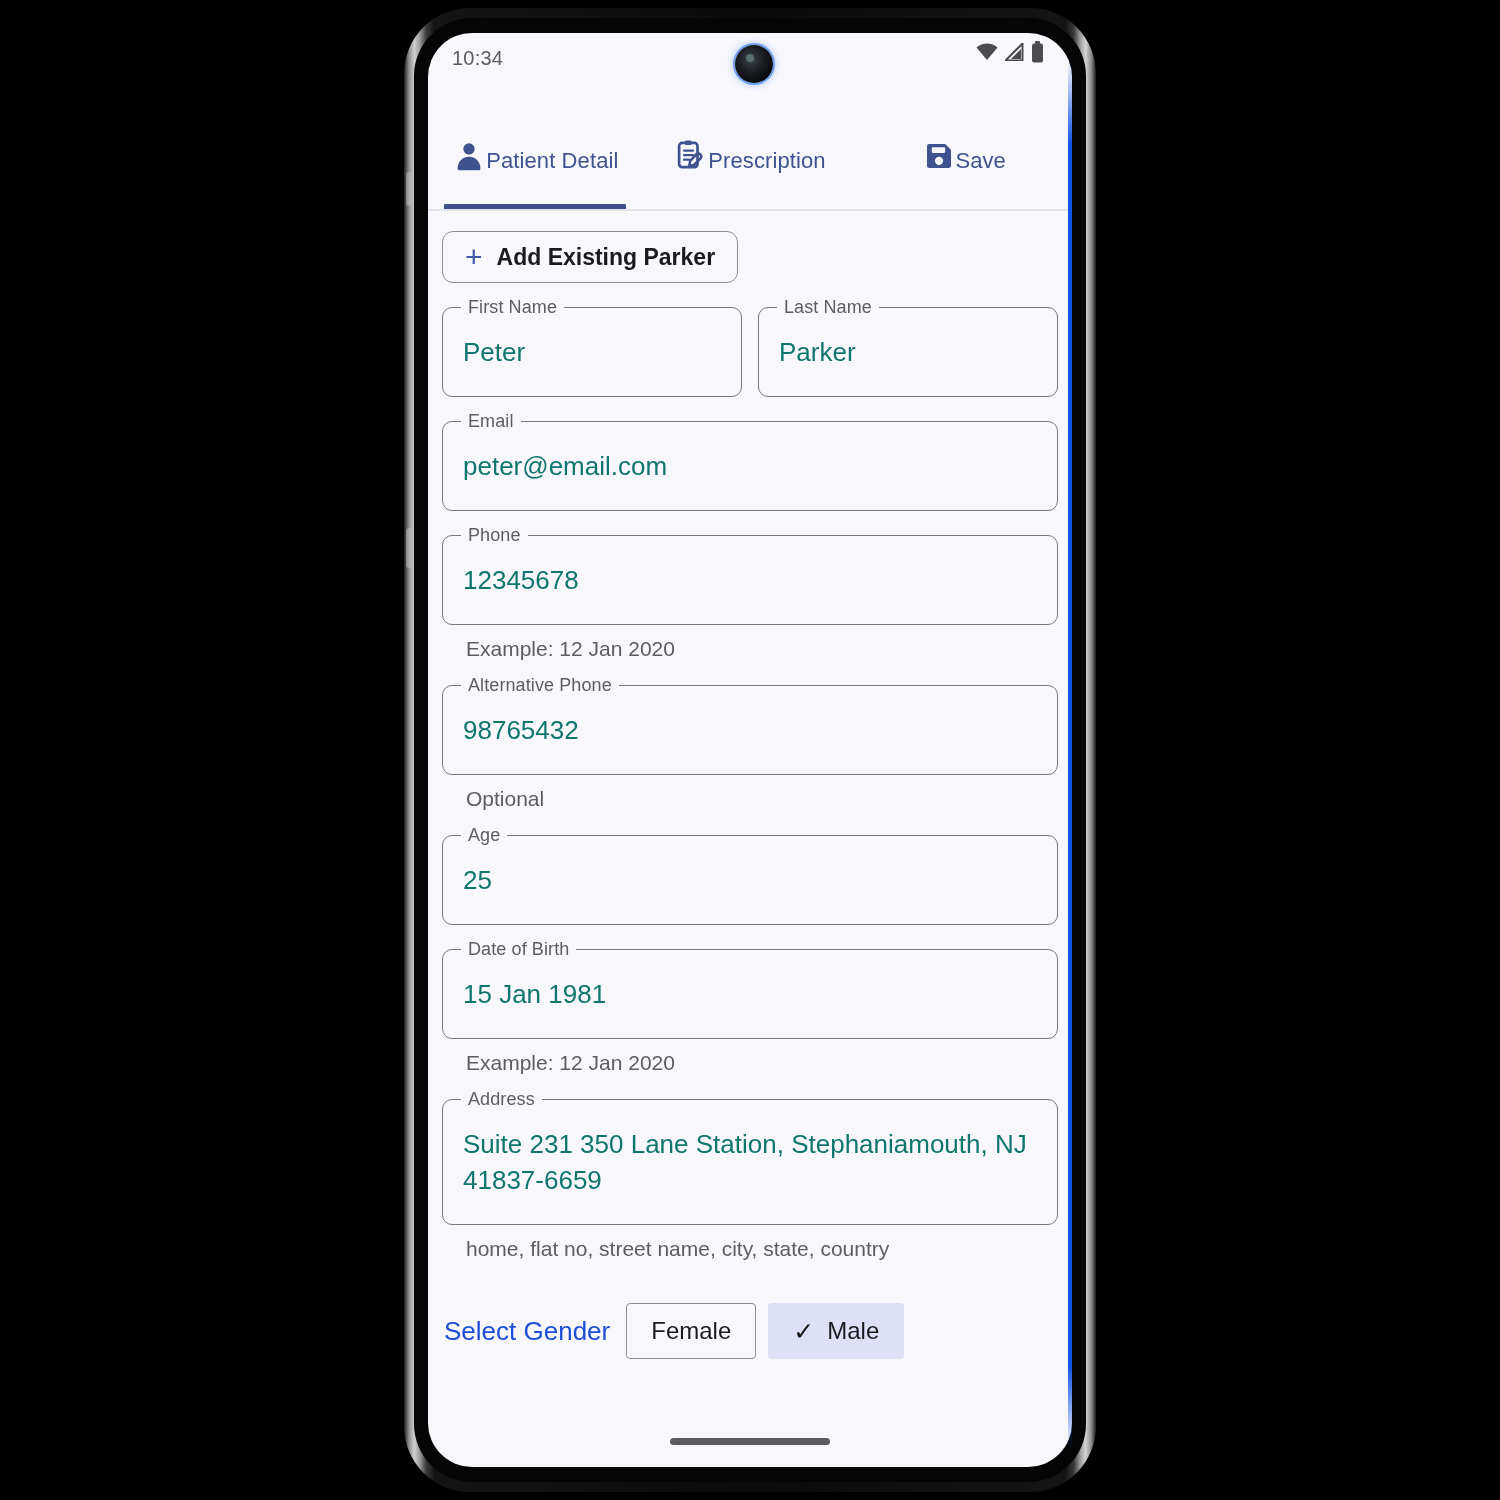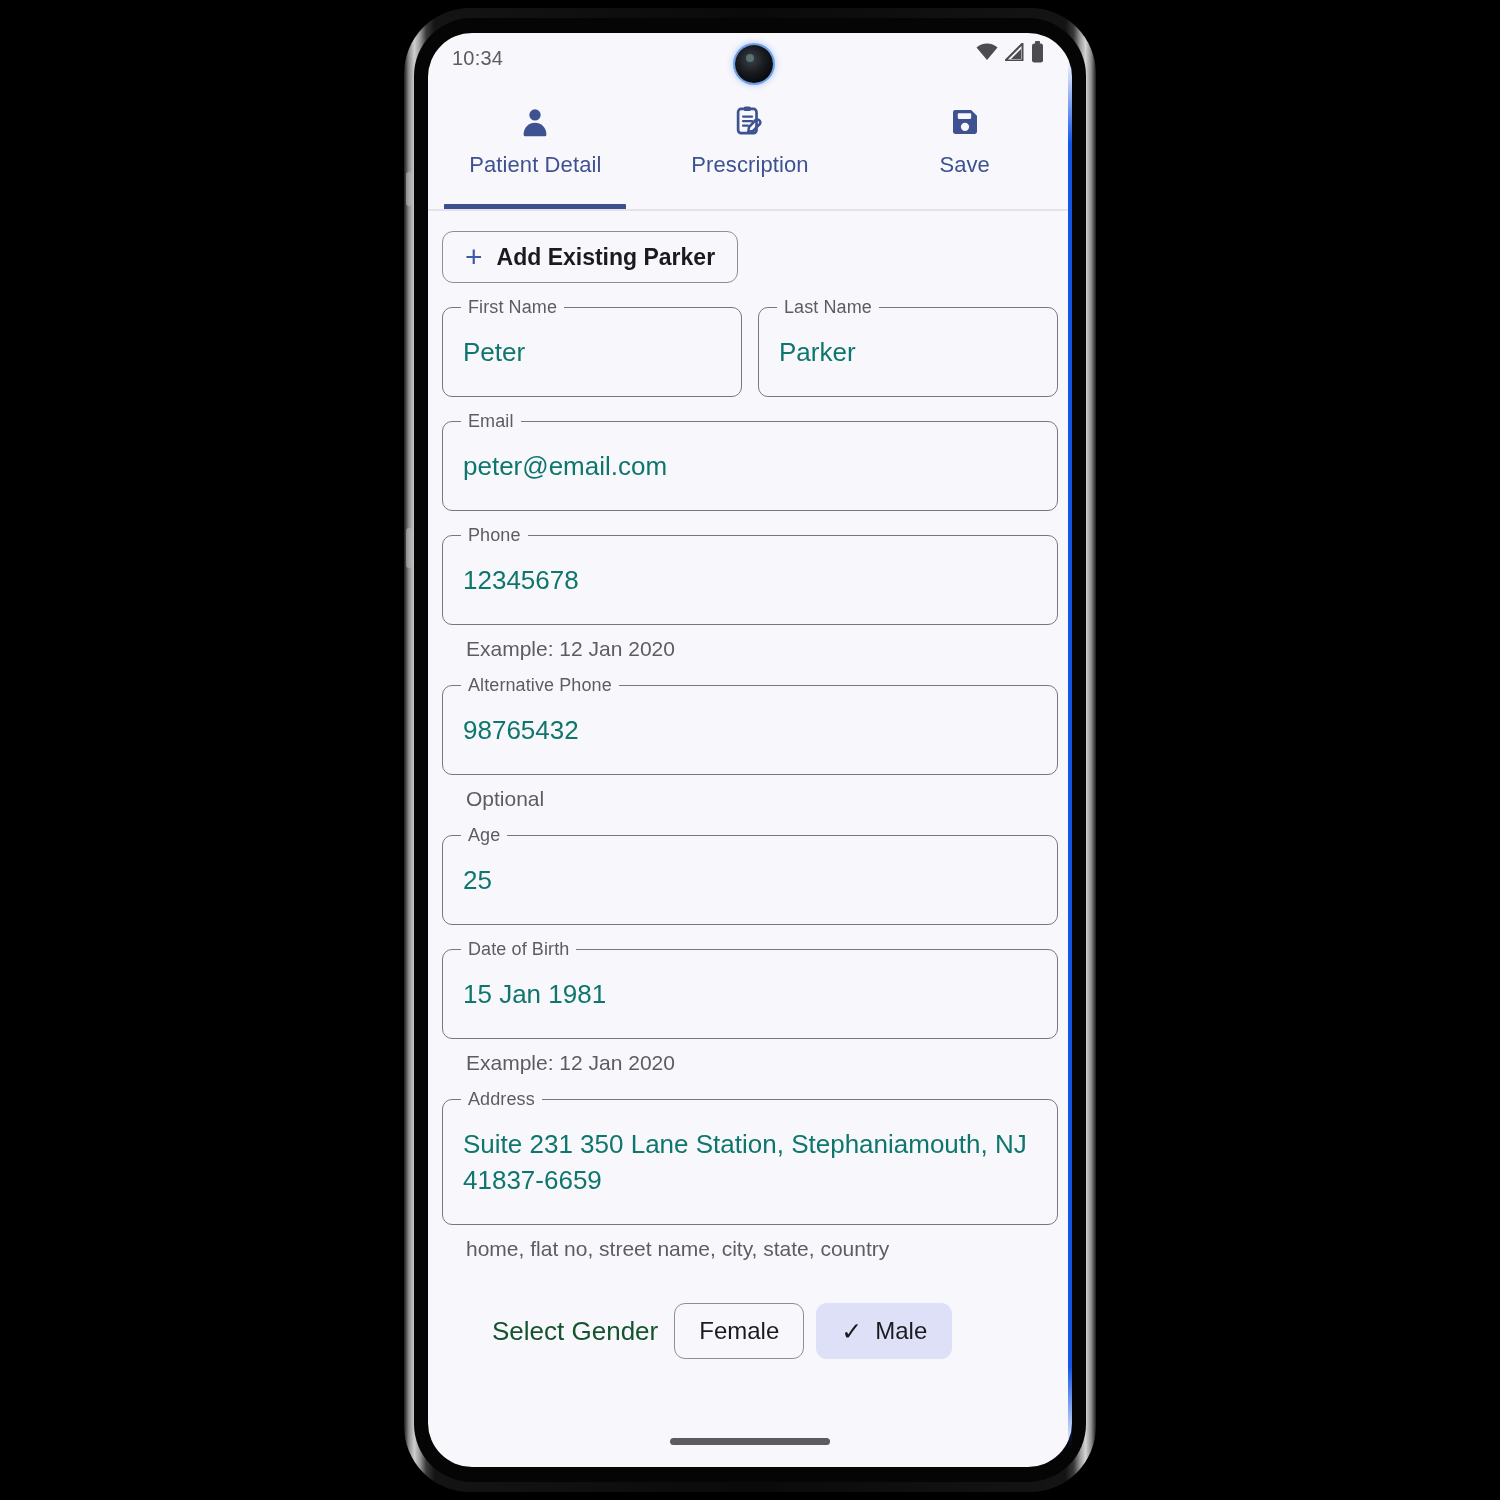--- a/index.html
+++ b/index.html
@@ -85,22 +85,22 @@
   }
 
   
   #tab-bar {
     position: absolute; left: 0; top: 52px;
     width: 644px; height: 126px;
     display: flex;
   }
   .tab {
     flex: 1;
-    display: flex; flex-direction: column;
-    align-items: center; justify-content: flex-start;
+    display: flex; flex-direction: row;
+    align-items: center; justify-content: center;
     padding-top: 16px;
     position: relative;
   }
   .tab-icon { height: 42px; display: flex; align-items: center; justify-content: center; }
   .tab-label {
     margin-top: 9px;
     font-size: 22px;
     color: #3f5290;
     letter-spacing: .1px;
   }
@@ -180,28 +180,27 @@
   .full { width: 100%; }
 
   
   #gender-row {
     display: flex; align-items: center;
     gap: 12px;
     margin-top: 42px;
     padding-left: 2px;
   }
   #gender-label {
-    font-size: 26px; color: #14532d;
+    font-size: 26px; color: #1d4ed8;
     margin-right: 4px;
-    margin-left: 48px;
   }
   .chip {
     display: inline-flex; align-items: center; gap: 13px;
     height: 56px; padding: 16px 24px;
-    border-radius: 11px;
+    border-radius: 4px;
     font-size: 24px;
     color: #1b1b1f;
     cursor: pointer;
     background: transparent;
     border: 1.6px solid #8e8e96;
   }
   .chip.selected {
     background: #dee0f7;
     border: 1.6px solid transparent;
   }

